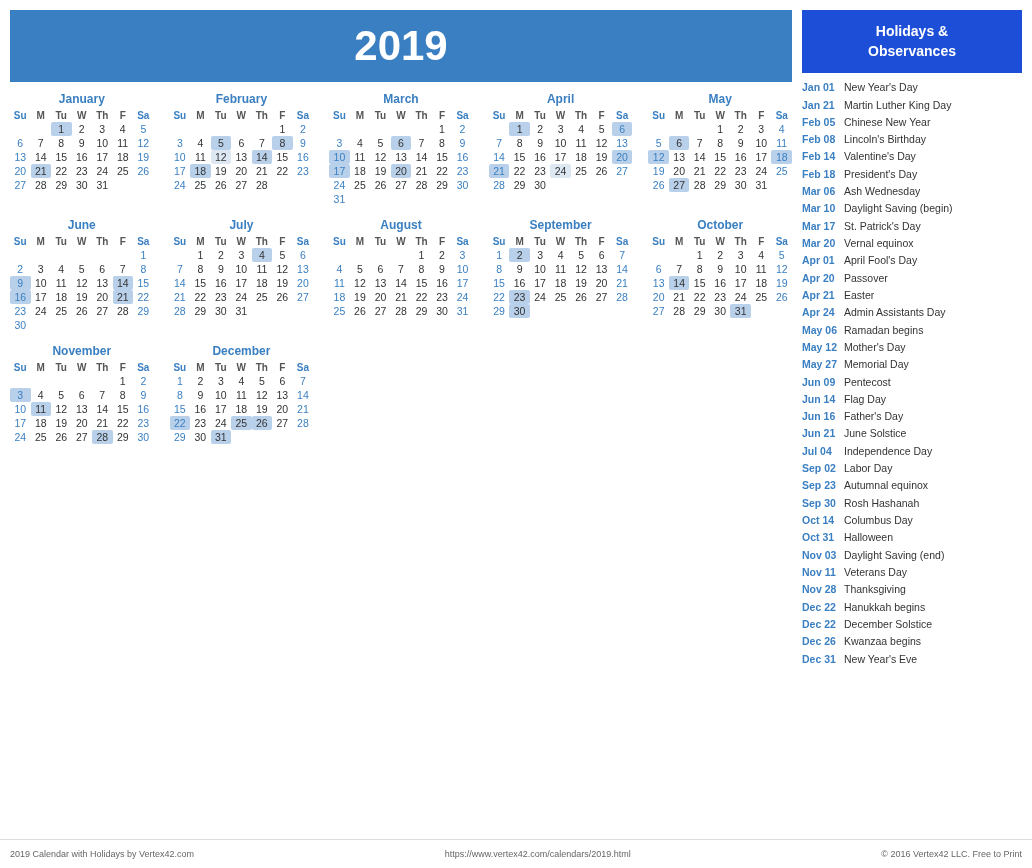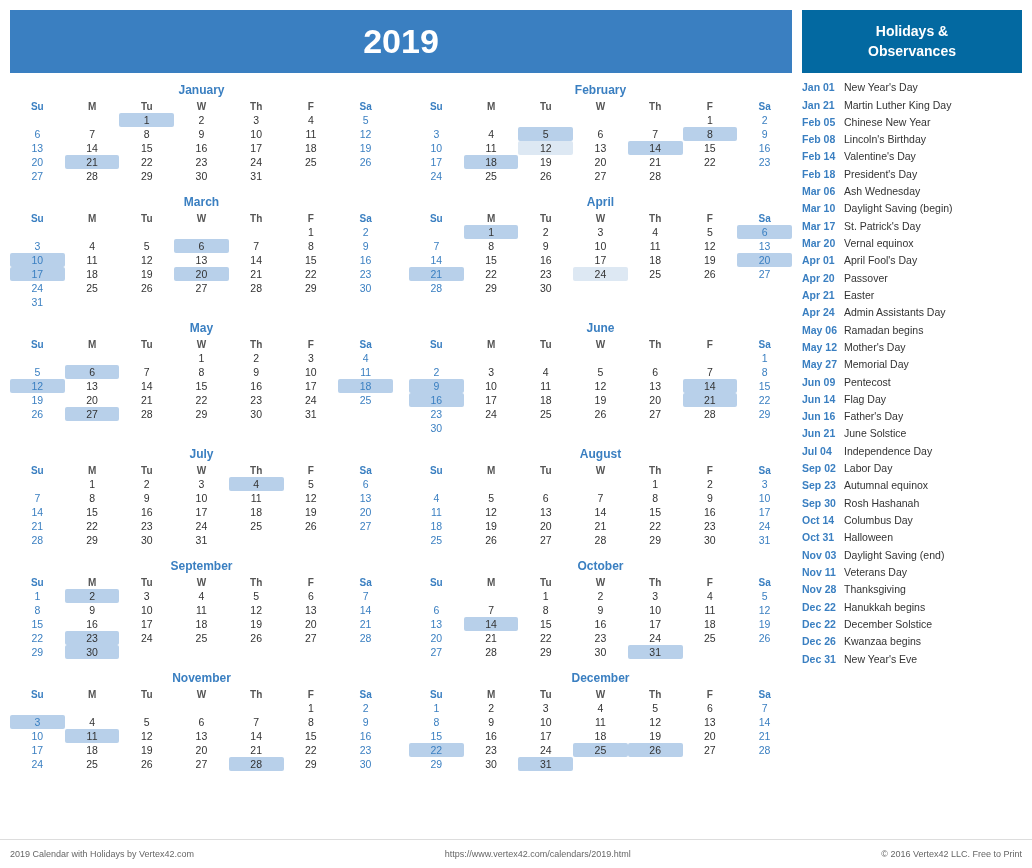--- a/index.html
+++ b/index.html
@@ -19,28 +19,28 @@
     }
     .calendar-section {
       flex: 1;
       display: flex;
       flex-direction: column;
     }
     .year-header {
       background: #3a7fc1;
       color: white;
       text-align: center;
-      font-size: 34px;
+      font-size: 42px;
       font-weight: bold;
       padding: 12px 0;
       margin-bottom: 10px;
     }
     .months-grid {
       display: grid;
-      grid-template-columns: repeat(2, 1fr);
+      grid-template-columns: repeat(5, 1fr);
       gap: 12px 16px;
     }
     .month-block {
       font-size: 11px;
     }
     .month-title {
       text-align: center;
       font-weight: bold;
       font-size: 12px;
       color: #3a7fc1;
@@ -75,21 +75,21 @@
       background: #dde8f3;
       border-radius: 2px;
     }
     
     .sidebar {
       width: 220px;
       display: flex;
       flex-direction: column;
     }
     .sidebar-header {
-      background: #0369a1;
+      background: #1d4ed8;
       color: white;
       text-align: center;
       font-size: 14px;
       font-weight: bold;
       padding: 12px 8px;
       line-height: 1.4;
       margin-bottom: 6px;
     }
     .holidays-list {
       font-size: 10.5px;

